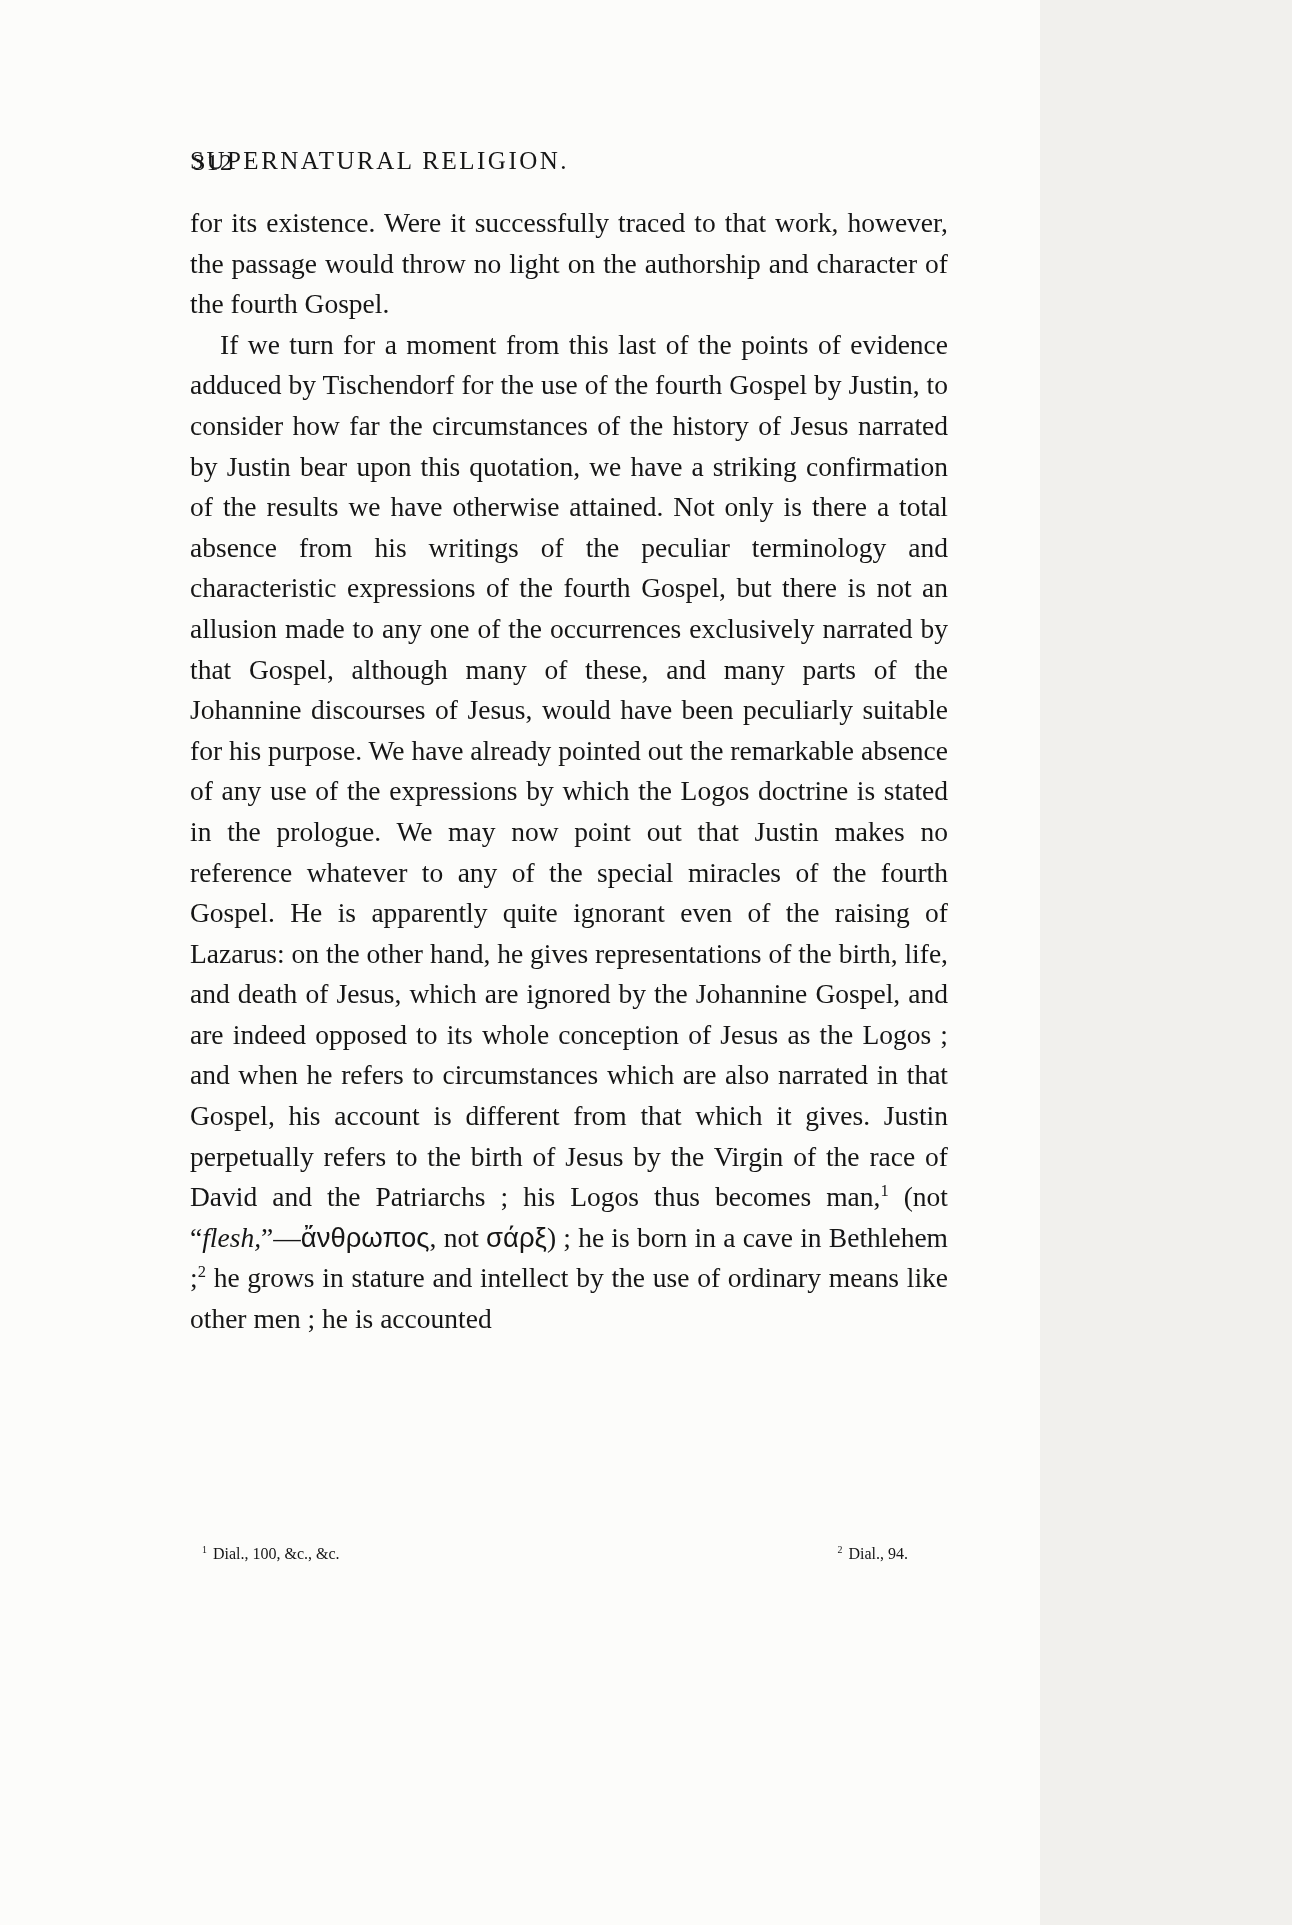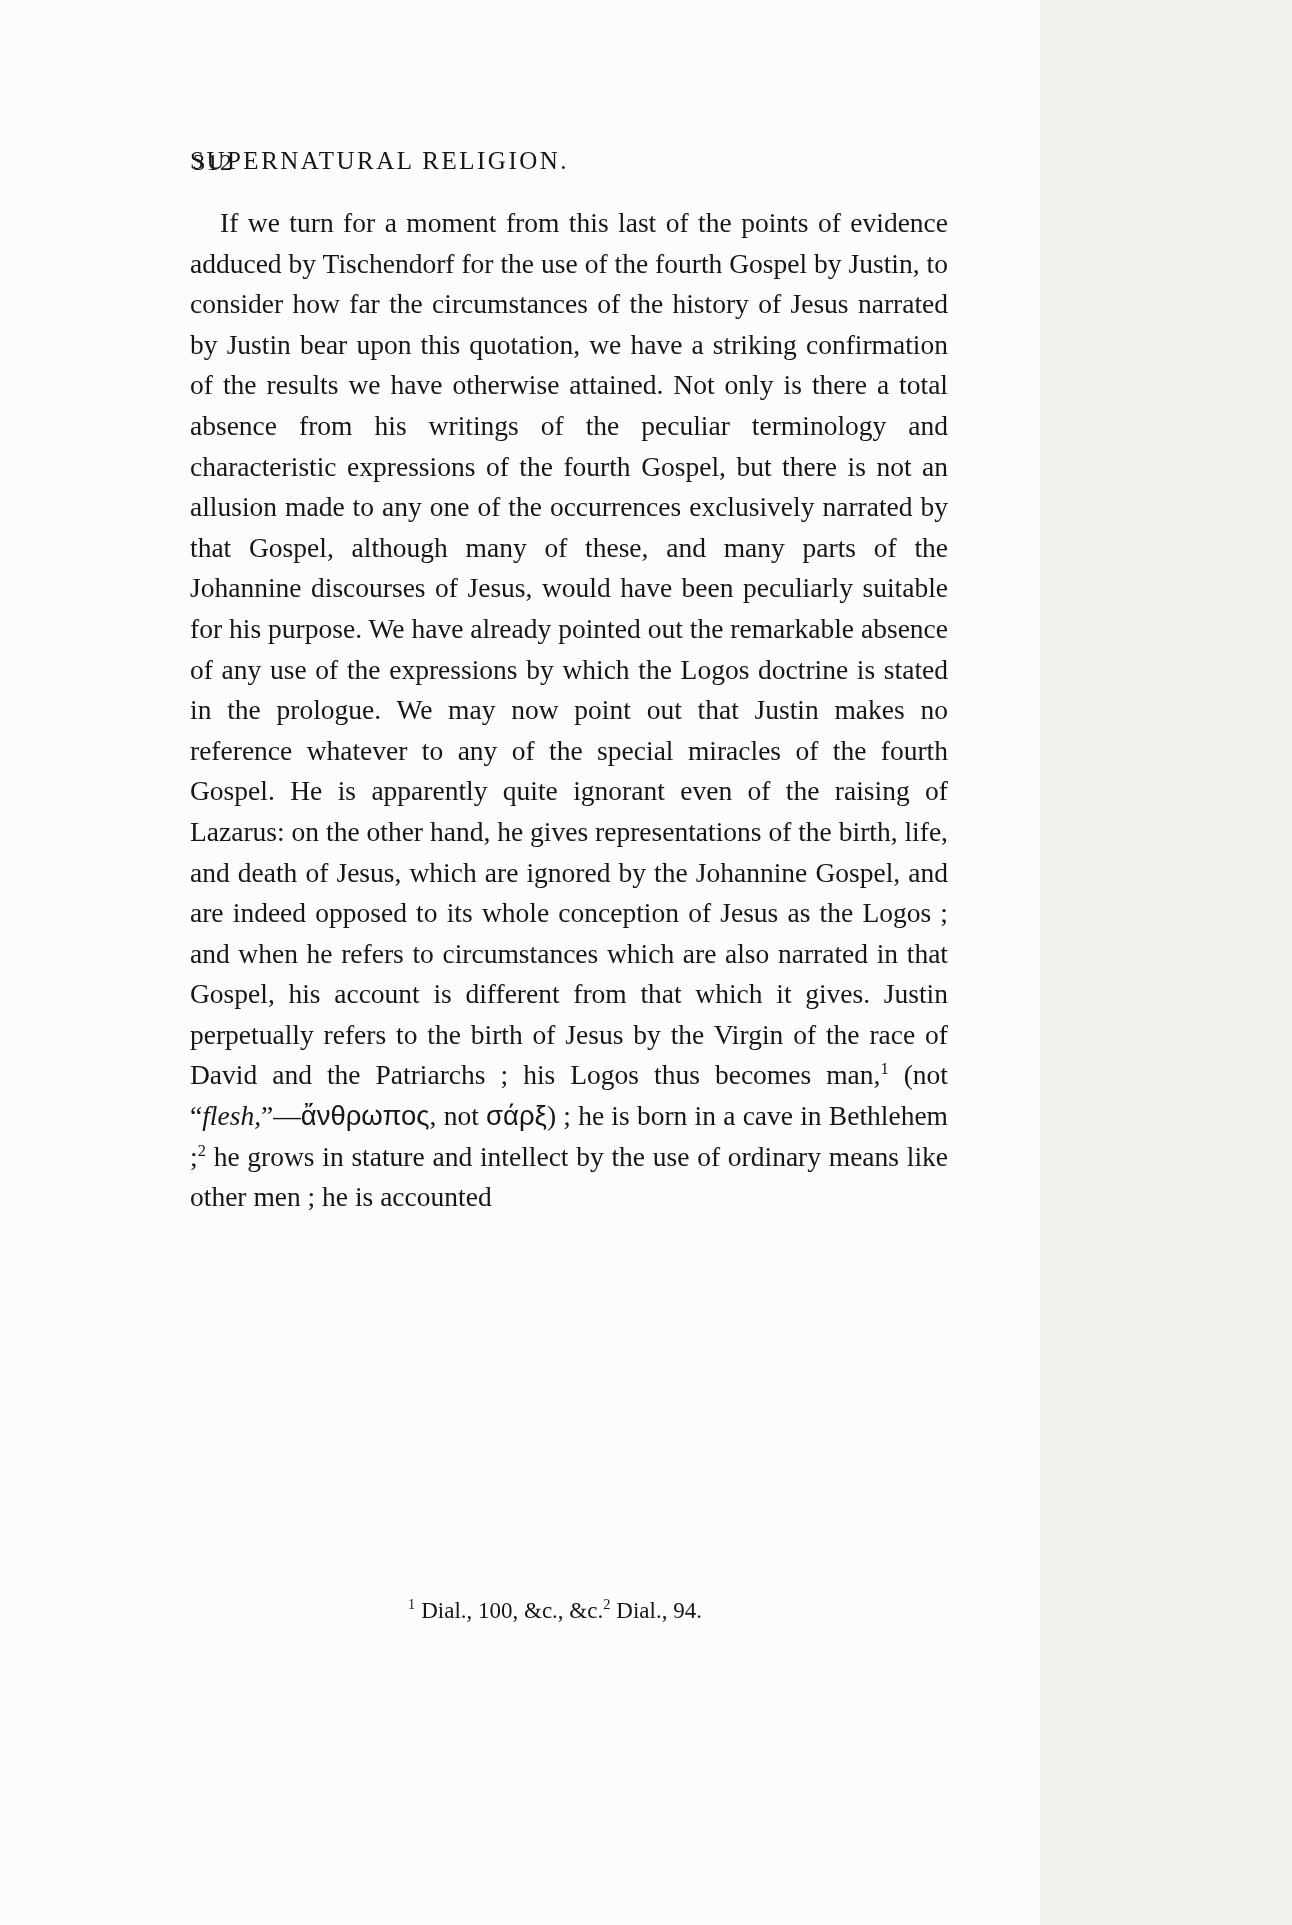--- a/index.html
+++ b/index.html
@@ -46,25 +46,25 @@
   .italic { font-style: italic; font-family: Liberation Serif, serif; }
   .greek { font-family: Liberation Sans, sans-serif; }
   sup.fn-ref {
     font-size: 0.6em;
     line-height: 0;
     vertical-align: super;
   }
   .footnotes {
     position: absolute;
     left: 190px;
-    top: 1598px;
+    top: 1545px;
     width: 758px;
-    font-size: 23px;
+    font-size: 16px;
     display: flex;
-    justify-content: center;
+    justify-content: space-between;
   }
   .footnote { white-space: nowrap; }
   .footnote-left { padding-left: 12px; }
   .footnote-right { padding-right: 40px; }
   .footnote sup {
     font-size: 0.62em;
     vertical-align: super;
     line-height: 0;
     margin-right: 6px;
   }
@@ -73,20 +73,21 @@
 <body>
 
 <div class="page">
 
   <div class="running-head">
     <span class="page-number">312</span>
     <span class="running-title">SUPERNATURAL RELIGION.</span>
   </div>
 
   <div class="body-block">
+    <p class="para">for its existence. Were it successfully traced to that work, however, the passage would throw no light on the authorship and character of the fourth Gospel.</p>
     <p class="para indent"><span>If we turn for a moment from this last of the points of evidence adduced by Tischendorf for the use of the fourth Gospel by Justin, to consider how far the circumstances of the history of Jesus narrated by Justin bear upon this quotation, we have a striking confirmation of the results we have otherwise attained. Not only is there a total absence from his writings of the peculiar terminology and characteristic expressions of the fourth Gospel, but there is not an allusion made to any one of the occurrences exclusively narrated by that Gospel, although many of these, and many parts of the Johannine discourses of Jesus, would have been peculiarly suitable for his purpose. We have already pointed out the remarkable absence of any use of the expressions by which the Logos doctrine is stated in the prologue. We may now point out that Justin makes no reference whatever to any of the special miracles of the fourth Gospel. He is apparently quite ignorant even of the raising of Lazarus: on the other hand, he gives representations of the birth, life, and death of Jesus, which are ignored by the Johannine Gospel, and are indeed opposed to its whole conception of Jesus as the Logos ; and when he refers to circumstances which are also narrated in that Gospel, his account is different from that which it gives. Justin perpetually refers to the birth of Jesus by the Virgin of the race of David and the Patriarchs ; his Logos thus becomes man,</span><sup class="fn-ref">1</sup><span> (not “</span><span class="italic">flesh,</span><span>”—</span><span class="greek">ἄνθρωπος</span><span>, not </span><span class="greek">σάρξ</span><span>) ; he is born in a cave in Bethlehem ;</span><sup class="fn-ref">2</sup><span> he grows in stature and intellect by the use of ordinary means like other men ; he is accounted</span></p>
   </div>
 
   <div class="footnotes">
     <span class="footnote footnote-left"><sup>1</sup><span>Dial., 100, &amp;c., &amp;c.</span></span>
     <span class="footnote footnote-right"><sup>2</sup><span>Dial., 94.</span></span>
   </div>
 
 </div>
 

